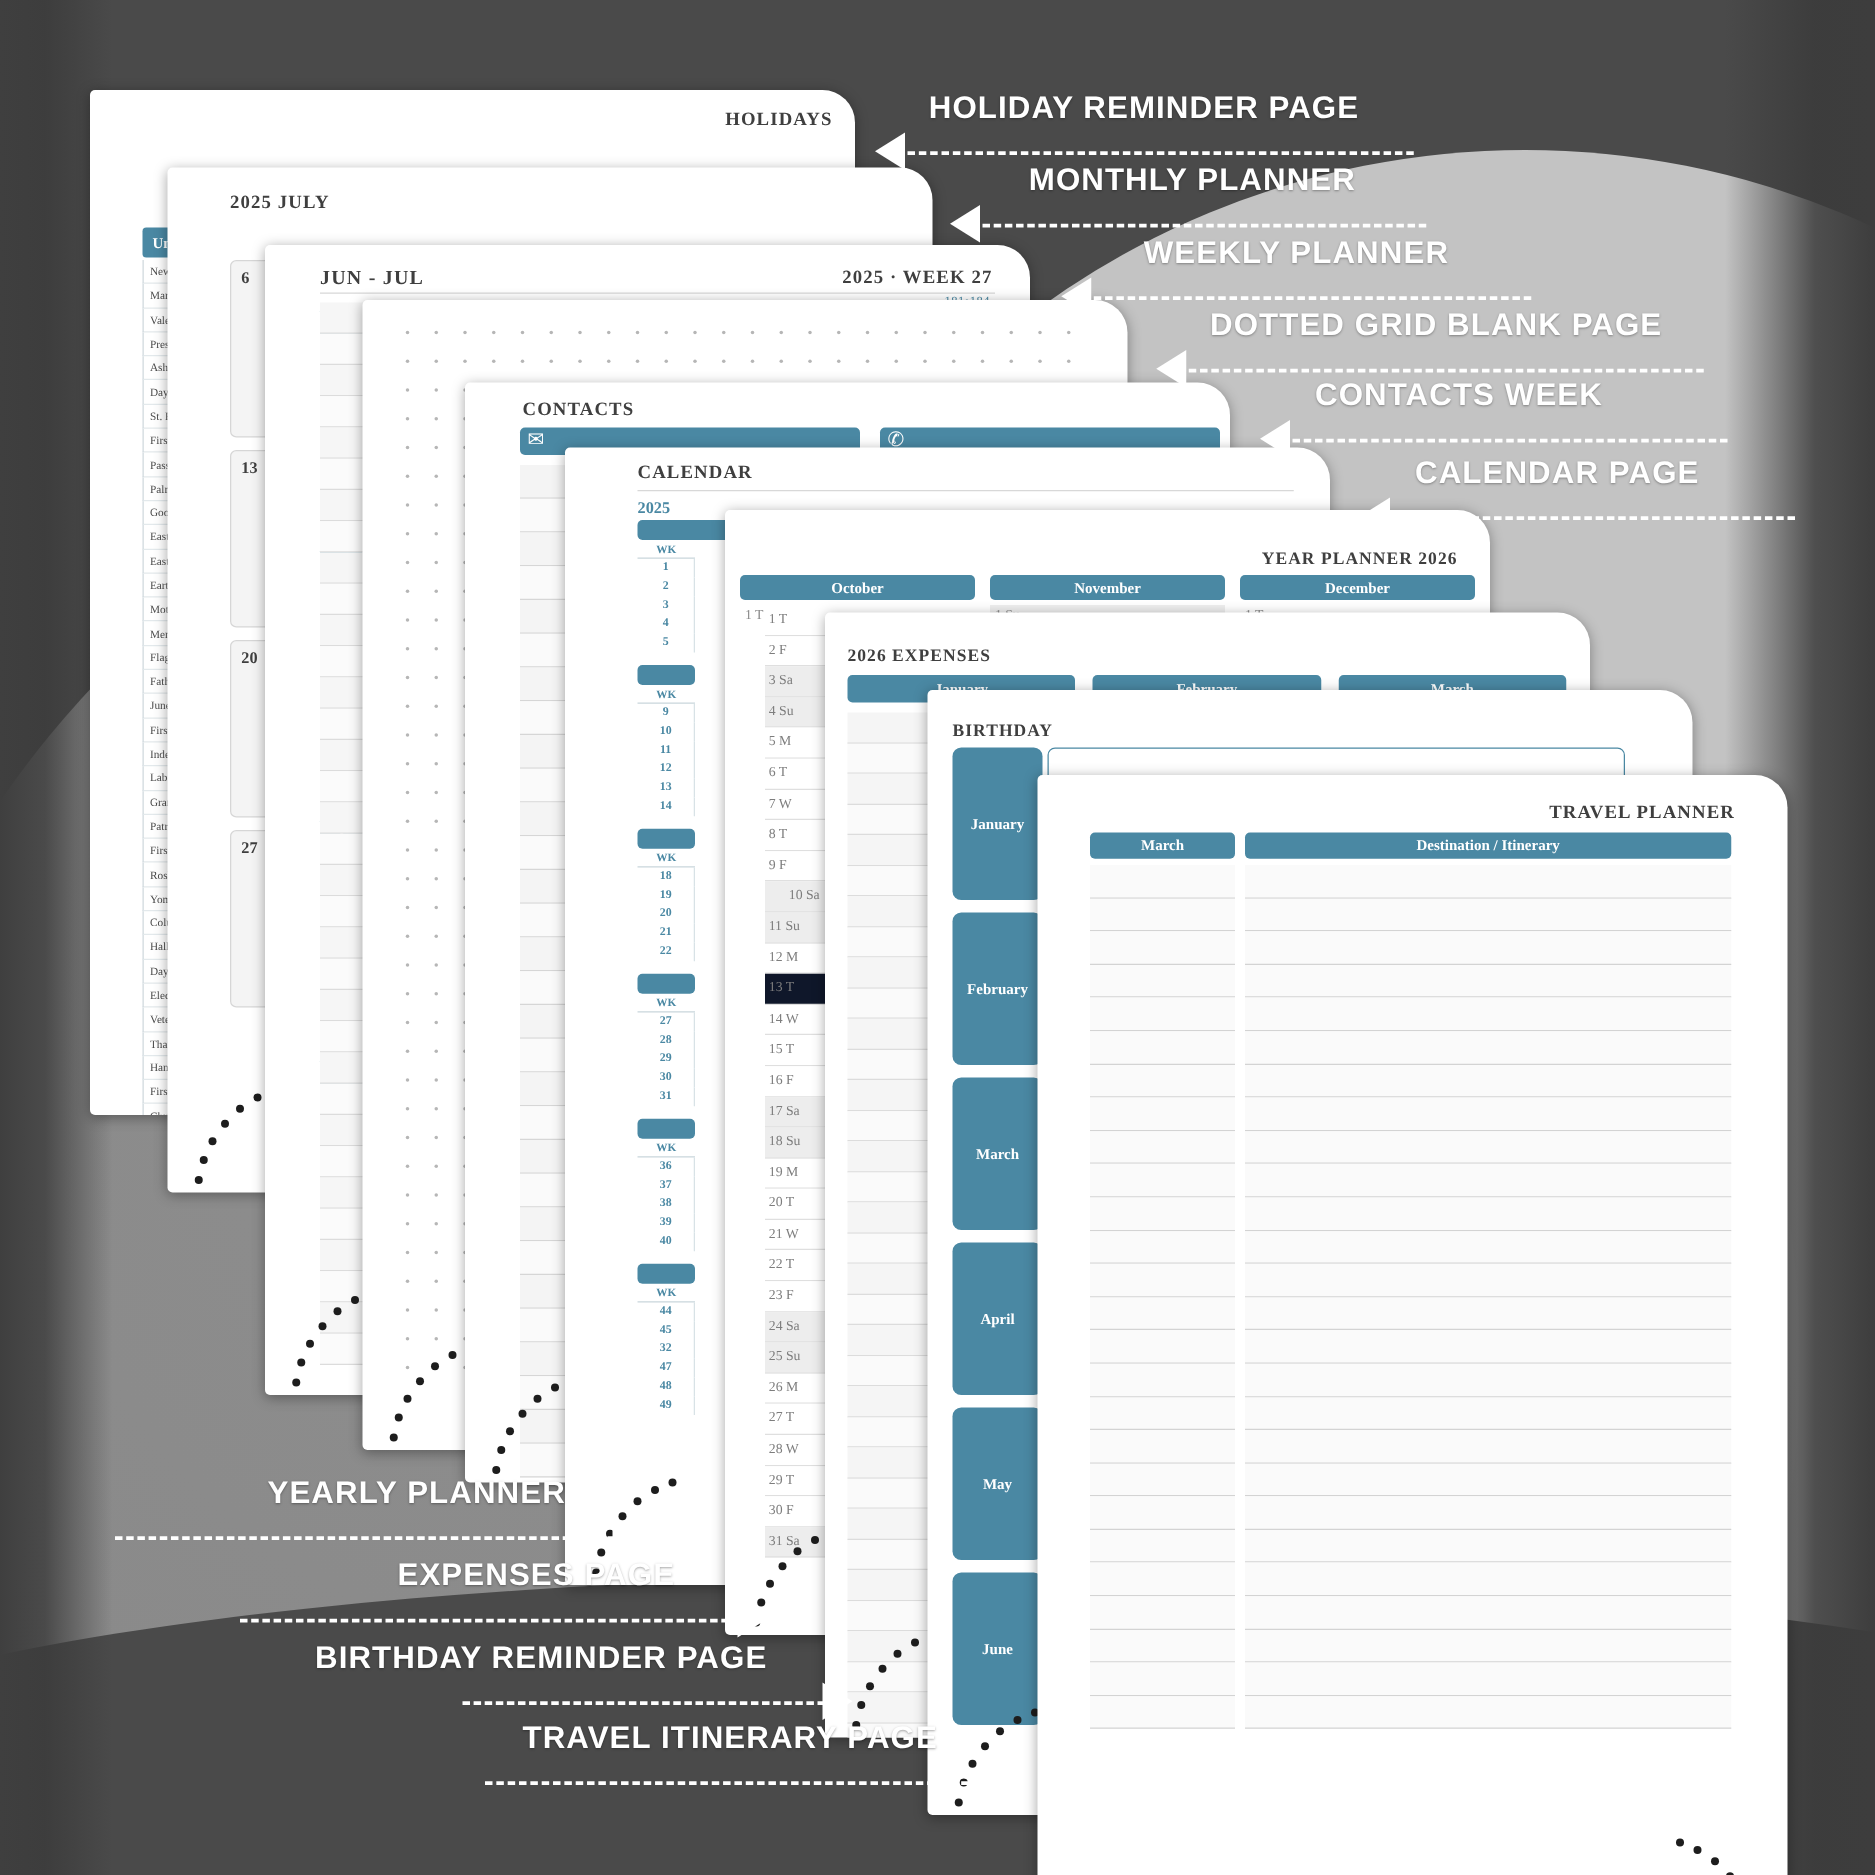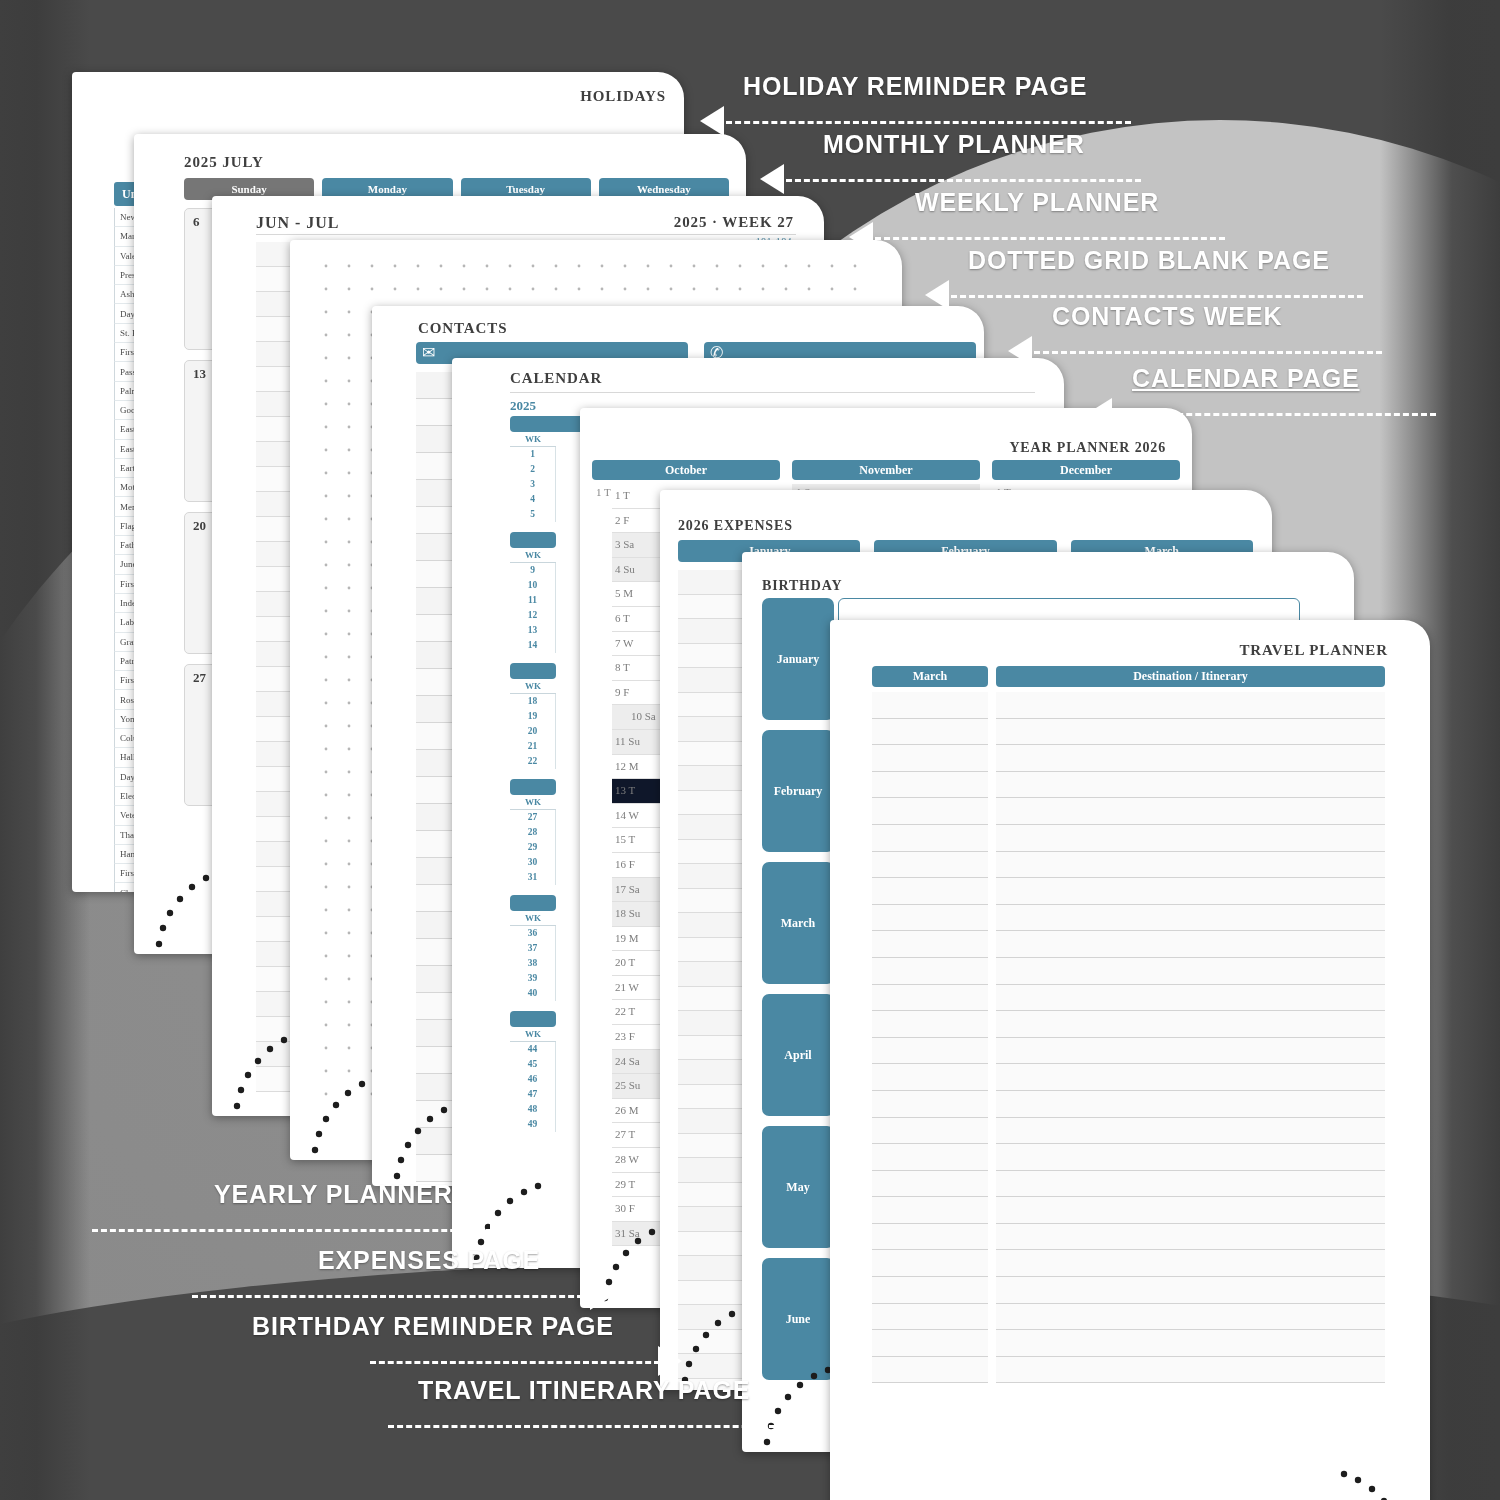--- a/index.html
+++ b/index.html
@@ -216,26 +216,20 @@
           <line x1="10" y1="440" x2="180" y2="575"></line>
           <line x1="10" y1="528" x2="180" y2="620"></line>
         </g>
       </svg>
     </div>
   </div>
 
   <div class="sheet" style="left:134px;top:134px;width:612px;height:820px;">
     <div class="sheet-inner">
       <div class="page-title" style="position:absolute;left:50px;top:20px;font-size:15px;">2025 JULY</div>
-      <div id="monthly-tabs" style="position:absolute;left:50px;top:44px;width:545px;height:22px;display:flex;gap:8px;">
-          <div style="flex: 1 1 0%; height: 22px; line-height: 22px; text-align: center; color: rgb(255, 255, 255); font-weight: bold; font-size: 11px; border-radius: 4px; background: rgb(118, 118, 118);">Sunday</div>
-          <div style="flex: 1 1 0%; height: 22px; line-height: 22px; text-align: center; color: rgb(255, 255, 255); font-weight: bold; font-size: 11px; border-radius: 4px; background: rgb(74, 136, 163);">Monday</div>
-          <div style="flex: 1 1 0%; height: 22px; line-height: 22px; text-align: center; color: rgb(255, 255, 255); font-weight: bold; font-size: 11px; border-radius: 4px; background: rgb(74, 136, 163);">Tuesday</div>
-          <div style="flex: 1 1 0%; height: 22px; line-height: 22px; text-align: center; color: rgb(255, 255, 255); font-weight: bold; font-size: 11px; border-radius: 4px; background: rgb(74, 136, 163);">Wednesday</div>
-        </div>
       <div id="monthly-weeks" style="position:absolute;left:50px;top:74px;width:545px;">
           <div style="height: 140px; margin-bottom: 10px; border: 1px solid rgb(214, 214, 214); border-radius: 5px; background: rgb(244, 244, 244); position: relative;">
             <span style="position: absolute; left: 8px; top: 5px; font-size: 13px; font-weight: bold; color: rgb(63, 63, 63);">6</span>
           </div>
           <div style="height: 140px; margin-bottom: 10px; border: 1px solid rgb(214, 214, 214); border-radius: 5px; background: rgb(244, 244, 244); position: relative;">
             <span style="position: absolute; left: 8px; top: 5px; font-size: 13px; font-weight: bold; color: rgb(63, 63, 63);">13</span>
           </div>
           <div style="height: 140px; margin-bottom: 10px; border: 1px solid rgb(214, 214, 214); border-radius: 5px; background: rgb(244, 244, 244); position: relative;">
             <span style="position: absolute; left: 8px; top: 5px; font-size: 13px; font-weight: bold; color: rgb(63, 63, 63);">20</span>
           </div>
@@ -1323,21 +1317,21 @@
           <div style="text-align: center; font-size: 9px; font-weight: bold; color: rgb(74, 136, 163); border-bottom: 1px solid rgb(201, 214, 220); padding: 2px 0px;">WK</div>
           <div style="text-align: center; font-size: 9.5px; font-weight: bold; color: rgb(74, 136, 163); line-height: 15px; border-right: 1px solid rgb(216, 226, 230);">36</div>
           <div style="text-align: center; font-size: 9.5px; font-weight: bold; color: rgb(74, 136, 163); line-height: 15px; border-right: 1px solid rgb(216, 226, 230);">37</div>
           <div style="text-align: center; font-size: 9.5px; font-weight: bold; color: rgb(74, 136, 163); line-height: 15px; border-right: 1px solid rgb(216, 226, 230);">38</div>
           <div style="text-align: center; font-size: 9.5px; font-weight: bold; color: rgb(74, 136, 163); line-height: 15px; border-right: 1px solid rgb(216, 226, 230);">39</div>
           <div style="text-align: center; font-size: 9.5px; font-weight: bold; color: rgb(74, 136, 163); line-height: 15px; border-right: 1px solid rgb(216, 226, 230);">40</div>
           <div style="height: 16px; background: rgb(74, 136, 163); border-radius: 4px; margin-top: 10px;"></div>
           <div style="text-align: center; font-size: 9px; font-weight: bold; color: rgb(74, 136, 163); border-bottom: 1px solid rgb(201, 214, 220); padding: 2px 0px;">WK</div>
           <div style="text-align: center; font-size: 9.5px; font-weight: bold; color: rgb(74, 136, 163); line-height: 15px; border-right: 1px solid rgb(216, 226, 230);">44</div>
           <div style="text-align: center; font-size: 9.5px; font-weight: bold; color: rgb(74, 136, 163); line-height: 15px; border-right: 1px solid rgb(216, 226, 230);">45</div>
-          <div style="text-align: center; font-size: 9.5px; font-weight: bold; color: rgb(74, 136, 163); line-height: 15px; border-right: 1px solid rgb(216, 226, 230);">46</div>
+          <div style="text-align: center; font-size: 9.5px; font-weight: bold; color: rgb(74, 136, 163); line-height: 15px; border-right: 1px solid rgb(216, 226, 230);">32</div>
           <div style="text-align: center; font-size: 9.5px; font-weight: bold; color: rgb(74, 136, 163); line-height: 15px; border-right: 1px solid rgb(216, 226, 230);">47</div>
           <div style="text-align: center; font-size: 9.5px; font-weight: bold; color: rgb(74, 136, 163); line-height: 15px; border-right: 1px solid rgb(216, 226, 230);">48</div>
           <div style="text-align: center; font-size: 9.5px; font-weight: bold; color: rgb(74, 136, 163); line-height: 15px; border-right: 1px solid rgb(216, 226, 230);">49</div>
         </div>
       <svg class="corner-dots" viewBox="0 0 92 92">
         <g fill="#1d1d1d">
           <circle cx="86" cy="10" r="3.2"></circle>
             <circle cx="72" cy="16" r="3.2"></circle>
           <circle cx="58" cy="25" r="3.2"></circle>
             <circle cx="46" cy="37" r="3.2"></circle>
@@ -1648,21 +1642,21 @@
     <div class="anno-line" style="left:26px;top:49px;width:412px;"></div>
   </div>
 
   <div class="anno" style="left:1008px;top:302px;">
     <div class="anno-label" style="position:absolute;left:44px;top:0;">CONTACTS WEEK</div>
     <div class="arrow-l" style="left:0;top:34px;"></div>
     <div class="anno-line" style="left:26px;top:49px;width:348px;"></div>
   </div>
 
   <div class="anno" style="left:1088px;top:364px;">
-    <div class="anno-label" style="position:absolute;left:44px;top:0;text-decoration:underline;">CALENDAR PAGE</div>
+    <div class="anno-label" style="position:absolute;left:44px;top:0;">CALENDAR PAGE</div>
     <div class="arrow-l" style="left:0;top:34px;"></div>
     <div class="anno-line" style="left:26px;top:49px;width:322px;"></div>
   </div>
 
   <div class="anno" style="left:92px;top:1180px;">
     <div class="anno-label" style="position:absolute;left:122px;top:0;">YEARLY PLANNER</div>
     <div class="anno-line" style="left:0;top:49px;width:400px;"></div>
     <div class="arrow-r" style="left:398px;top:34px;"></div>
   </div>
 

